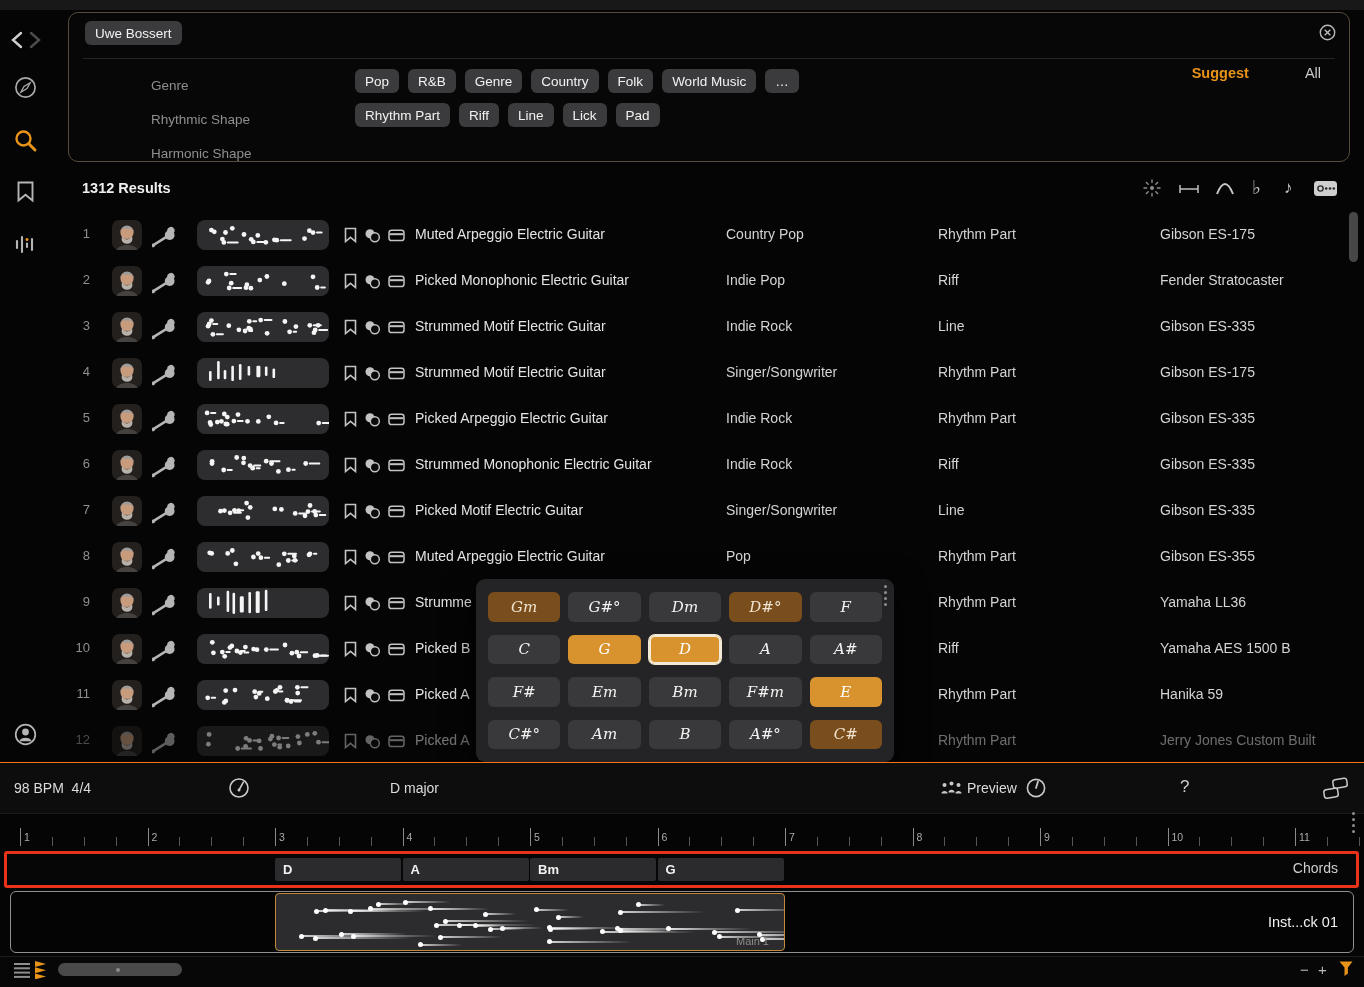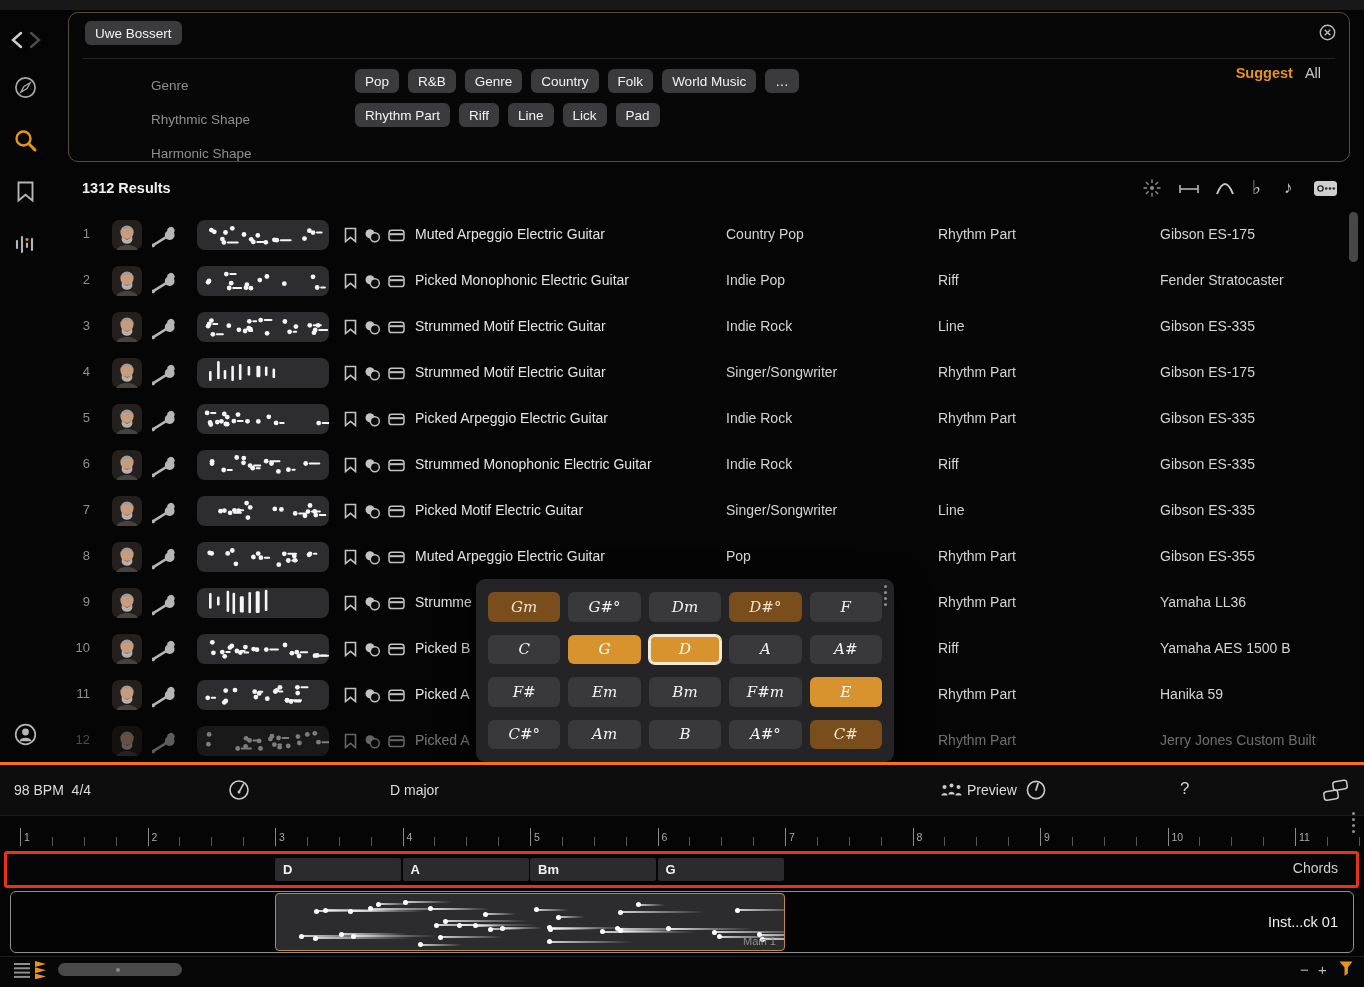--- a/index.html
+++ b/index.html
@@ -36,36 +36,36 @@
   
   #popup{left:476px;top:579px;width:418px;height:183px;background:#242426;border-radius:9px;box-shadow:0 10px 32px rgba(0,0,0,.75);}
   #pgrid{position:absolute;left:12px;top:13px;right:12px;bottom:13px;display:grid;grid-template-columns:repeat(5,1fr);grid-template-rows:repeat(4,1fr);gap:13px 8px;}
   .ccell{display:flex;align-items:center;justify-content:center;background:#39393b;border-radius:6px;color:#f3f3f3;font-family:"DejaVu Serif",serif;font-style:italic;font-size:15px;cursor:pointer;}
   .ccell.orange{background:#d8932f;color:#fff;}
   .ccell.brown{background:#7a4d1c;color:#f0e4d0;}
   .ccell.focused{box-shadow:0 0 0 2px #f2ead6 inset, 0 0 0 1px #f2ead6;}
   .vdots{position:absolute;width:4px;}
   .vdots i{display:block;width:3px;height:3px;border-radius:50%;background:#8f8f8f;margin:0 0 3px 0;}
   
-  #transport{left:0;top:762px;width:1364px;height:50px;background:#0d0d0d;border-top:3px solid #f97316;border-bottom:1px solid #1a1a1a;}
+  #transport{left:0;top:762px;width:1364px;height:50px;background:#0d0d0d;border-top:1px solid #f97316;border-bottom:1px solid #1a1a1a;}
   .tp-text{position:absolute;top:17px;font-size:14px;color:#dcdcdc;}
   
   .tickM{position:absolute;top:828px;width:1px;height:18px;background:#8a8a8a;}
   .tickm{position:absolute;top:837px;width:1px;height:9px;background:#555;}
   .mlabel{position:absolute;top:831px;font-size:10.5px;color:#aaa;}
   
   #ring{left:4px;top:851px;width:1349px;height:31px;border:3px solid #e8331a;border-radius:3px;background:#060606;}
   .cblock{position:absolute;top:858px;height:23px;background:#2b2b2d;border-radius:2px;color:#f2f2f2;font-size:13px;font-weight:bold;line-height:23px;padding-left:8px;box-sizing:border-box;}
   #chordslbl{right:26px;top:860px;font-size:14px;color:#cfcfcf;}
   
   #lane{left:10px;top:891px;width:1344px;height:62px;border:1px solid #8f8f8f;border-radius:6px;background:#040404;box-sizing:border-box;}
   #region{left:275px;top:893px;width:510px;height:58px;background:#2c2c2e;border:1.5px solid #c08a3a;border-radius:4px;box-sizing:border-box;overflow:hidden;}
   .note{position:absolute;height:2px;background:linear-gradient(90deg,rgba(255,255,255,.8),rgba(255,255,255,0));}
   .note i{position:absolute;left:-2px;top:-1.5px;width:5px;height:5px;border-radius:50%;background:#fff;}
-  #regionlbl{position:absolute;right:8px;bottom:3px;font-size:11px;color:#8d8d8d;margin-left:48px;}
+  #regionlbl{position:absolute;right:15px;bottom:3px;font-size:11px;color:#8d8d8d;margin-left:48px;}
   #trackname{right:26px;top:914px;font-size:14.5px;color:#f2f2f2;}
   
   #bottombar{left:0;top:956px;width:1364px;height:31px;background:#070707;border-top:1px solid #1c1c1c;}
   #hthumb{left:58px;top:963px;width:124px;height:13px;border-radius:6.5px;background:#4a4a4a;}
   #hthumb i{position:absolute;left:58px;top:4.5px;width:4px;height:4px;border-radius:50%;background:#8a8a8a;}
   .zbtn{position:absolute;top:961px;font-size:15px;color:#b9b9b9;cursor:pointer;}
   svg{display:block;}
 </style>
 </head>
 <body>
@@ -149,21 +149,21 @@
             <span class="chip">Riff</span>
             <span class="chip">Line</span>
             <span class="chip">Lick</span>
             <span class="chip">Pad</span>
           </div>
         </div>
         <div class="f-row" style="top: 124px;">
           <span class="f-label">Harmonic Shape</span>
         </div>
       </div>
-    <div class="abs" style="right:28px;top:52px;display:flex;">
+    <div class="abs" style="right:28px;top:52px;display:flex;gap:44px;">
       <span id="suggest">Suggest</span>
       <span id="alllbl">All</span>
     </div>
   </div>
 
   <div class="abs" id="rescount">1312 Results</div>
   <div class="abs hic" style="left:1142px;">
     <svg width="20" height="20" stroke="#8f8f8f" stroke-width="1.4" stroke-linecap="round">
       <circle cx="10" cy="10" r="2" fill="#8f8f8f" stroke="none"></circle>
       <line x1="10" y1="2" x2="10" y2="4.6"></line>

